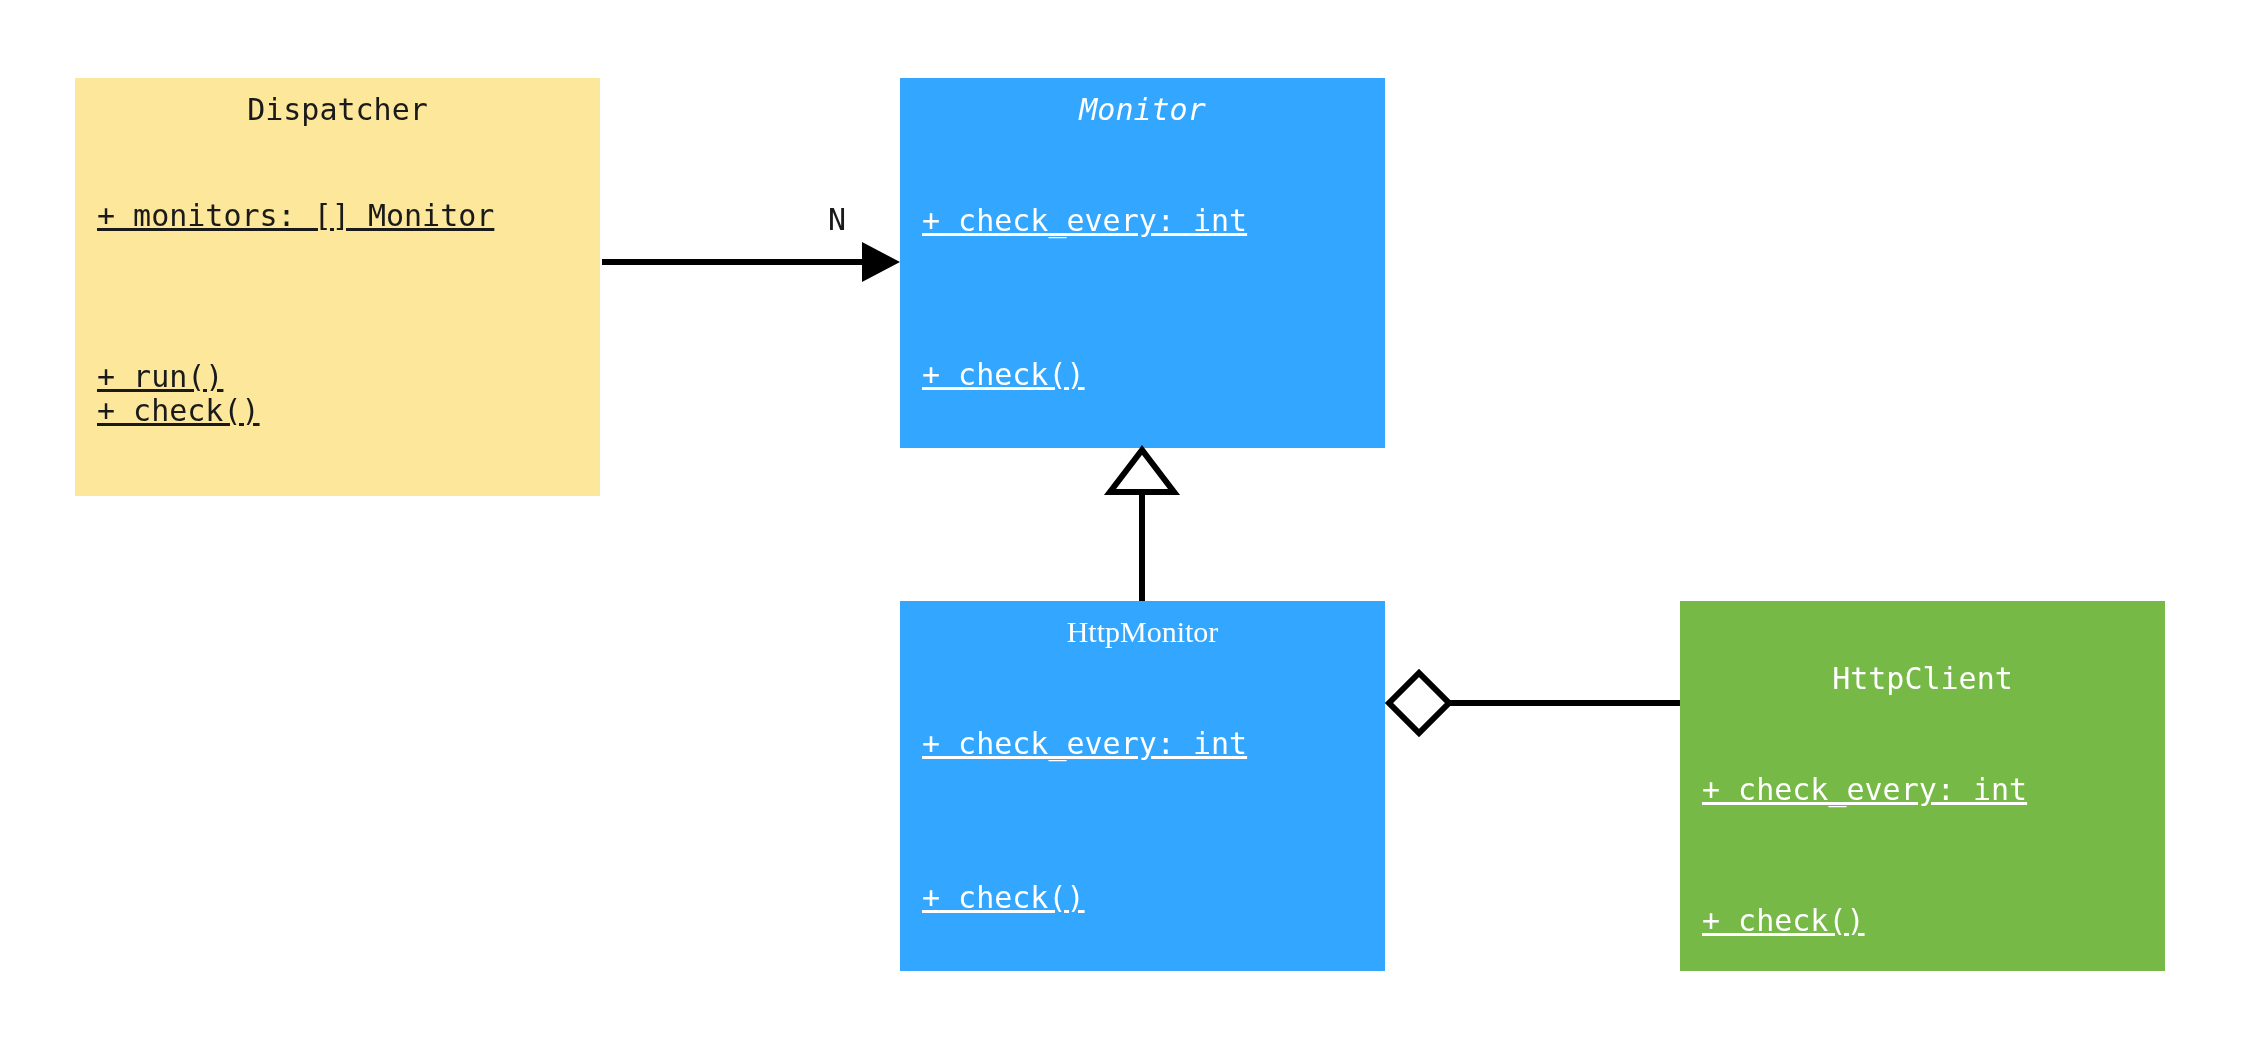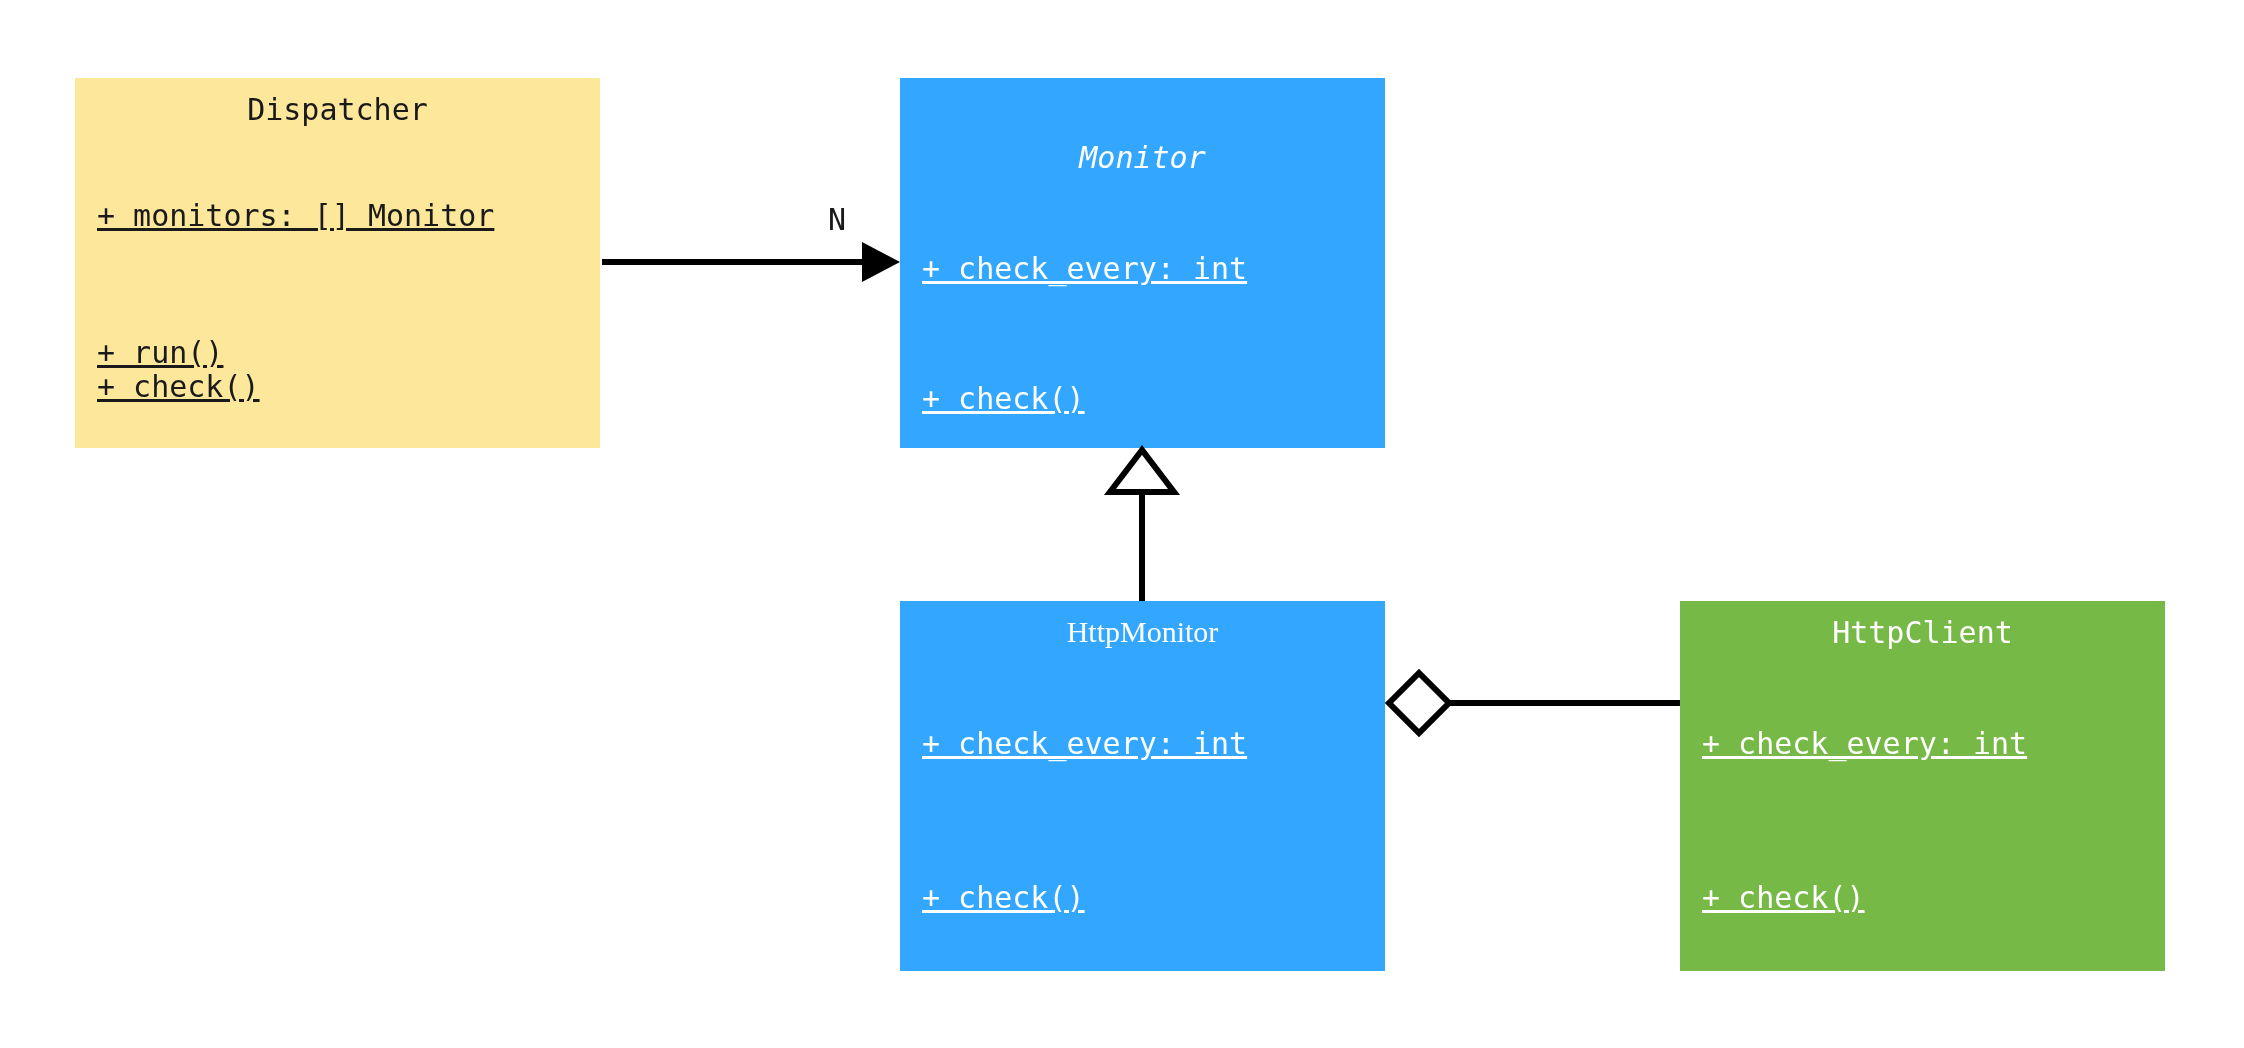--- a/index.html
+++ b/index.html
@@ -66,37 +66,37 @@
   .palette-yellow { background: #fce79b; color: #1a1a1a; }
   .palette-yellow .compartment { background: #fce79b; }
 
   .palette-blue { background: #33a7ff; color: #ffffff; }
   .palette-blue .compartment { background: #33a7ff; }
 
   .palette-green { background: #76b947; color: #ffffff; }
   .palette-green .compartment { background: #76b947; }
 
   
-  #class-dispatcher { left: 75px;   top: 78px;  width: 525px; height: 370px; }
+  #class-dispatcher { left: 75px;   top: 78px;  width: 525px; height: 418px; }
   #class-dispatcher .header { height: 62px; }
   #class-dispatcher .attrs  { height: 140px; }
   #class-dispatcher .ops    { flex: 1; }
 
   #class-monitor { left: 900px; top: 78px; width: 485px; height: 370px; }
-  #class-monitor .header { height: 62px; margin-top: 48px; }
+  #class-monitor .header { height: 62px; }
   #class-monitor .attrs  { height: 150px; }
   #class-monitor .ops    { flex: 1; }
 
   #class-httpmonitor { left: 900px; top: 601px; width: 485px; height: 370px; }
   #class-httpmonitor .header { height: 62px; font-family: Liberation Serif, serif; }
   #class-httpmonitor .attrs  { height: 150px; }
   #class-httpmonitor .ops    { flex: 1; }
 
   #class-httpclient { left: 1680px; top: 601px; width: 485px; height: 370px; }
-  #class-httpclient .header { height: 62px; }
+  #class-httpclient .header { height: 62px; margin-top: 46px; }
   #class-httpclient .attrs  { height: 150px; }
   #class-httpclient .ops    { flex: 1; }
 
   
   #connectors {
     position: absolute;
     left: 0; top: 0;
     width: 2244px;
     height: 1048px;
     pointer-events: none;

